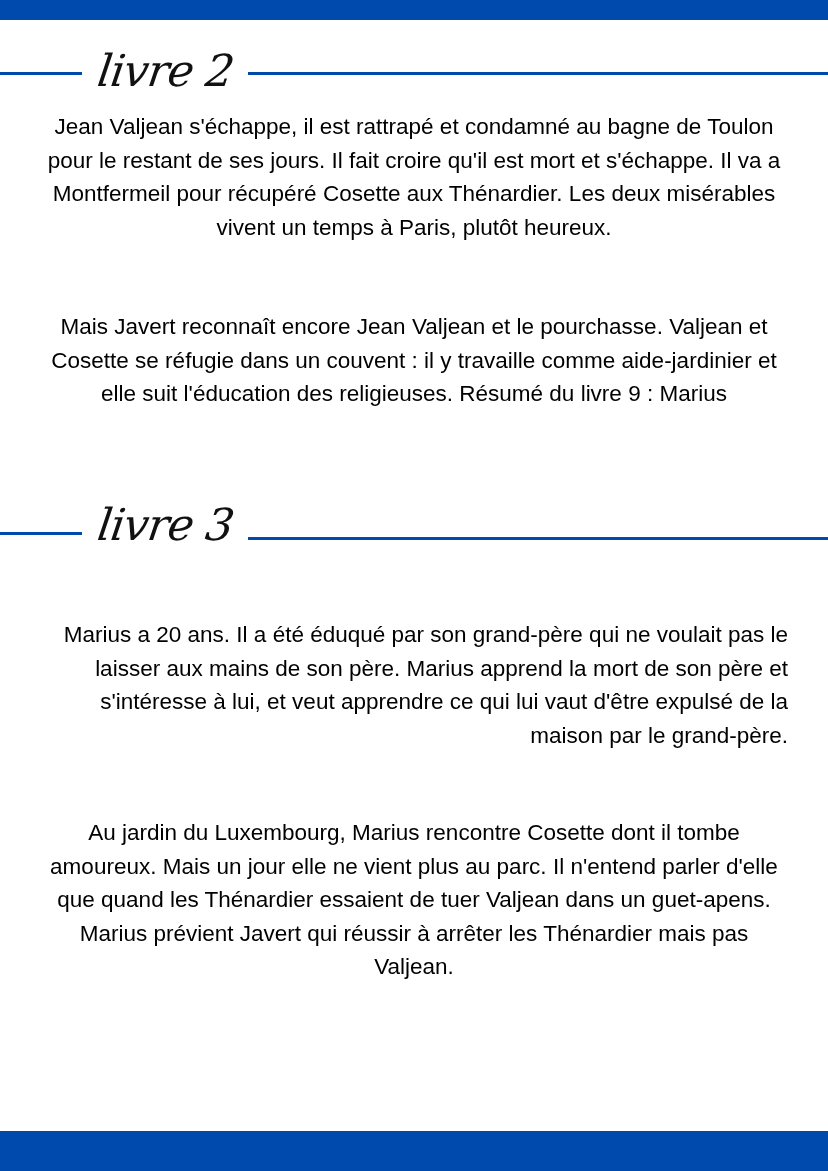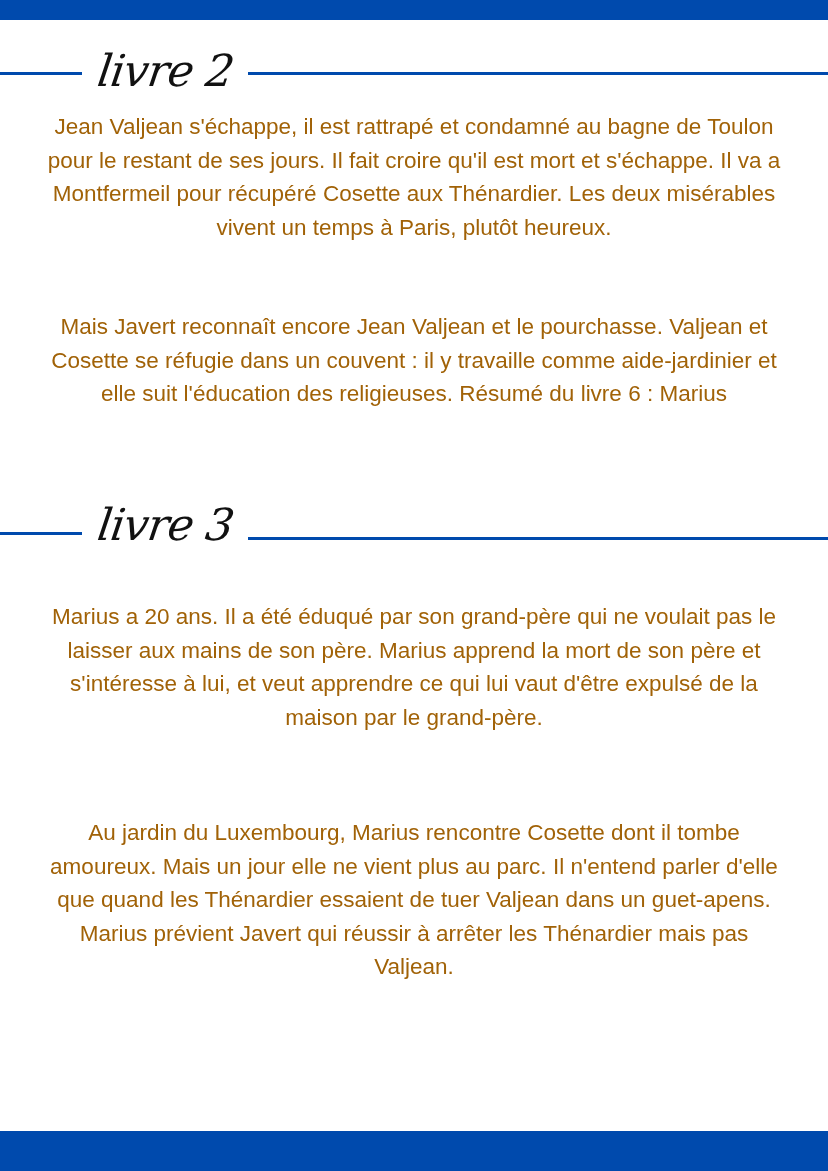--- a/index.html
+++ b/index.html
@@ -12,35 +12,35 @@
     .bar-top { top: 0; height: 20px; }
     .bar-bottom { top: 1131px; height: 40px; }
     .rule { position: absolute; height: 3px; background: #004aad; }
     .heading {
       position: absolute; font-family: "DejaVu Serif", serif; font-style: italic;
       font-size: 44px; line-height: 50px; color: #111; letter-spacing: -1px;
       transform: skewX(-8deg);
     }
     .para {
       position: absolute; left: 40px; width: 748px; text-align: center;
-      font-size: 22.5px; line-height: 33.5px; color: #a16207; margin: 0;
+      font-size: 22.5px; line-height: 33.5px; color: #000000; margin: 0;
     }
   </style>
 </head>
 <body>
 
 <div class="bar bar-top"></div>
 
 <div class="rule" style="left:0; top:72px; width:82px;"></div>
 <div class="heading" style="left:98px; top:46px;">livre 2</div>
 <div class="rule" style="left:248px; top:72px; width:580px;"></div>
 
 <p class="para" style="top:110px;">Jean Valjean s'échappe, il est rattrapé et condamné au bagne de Toulon pour le restant de ses jours. Il fait croire qu'il est mort et s'échappe. Il va a Montfermeil pour récupéré Cosette aux Thénardier. Les deux misérables vivent un temps à Paris, plutôt heureux.</p>
-<p class="para" style="top:310px;">Mais Javert reconnaît encore Jean Valjean et le pourchasse. Valjean et Cosette se réfugie dans un couvent : il y travaille comme aide-jardinier et elle suit l'éducation des religieuses. Résumé du livre 6 : Marius</p>
+<p class="para" style="top:310px;">Mais Javert reconnaît encore Jean Valjean et le pourchasse. Valjean et Cosette se réfugie dans un couvent : il y travaille comme aide-jardinier et elle suit l'éducation des religieuses. Résumé du livre 9 : Marius</p>
 
 <div class="rule" style="left:0; top:532px; width:82px;"></div>
 <div class="heading" style="left:98px; top:500px;">livre 3</div>
 <div class="rule" style="left:248px; top:537px; width:580px;"></div>
 
-<p class="para" style="top:600px;">Marius a 20 ans. Il a été éduqué par son grand-père qui ne voulait pas le laisser aux mains de son père. Marius apprend la mort de son père et s'intéresse à lui, et veut apprendre ce qui lui vaut d'être expulsé de la maison par le grand-père.</p>
+<p class="para" style="top:618px;text-align:right;">Marius a 20 ans. Il a été éduqué par son grand-père qui ne voulait pas le laisser aux mains de son père. Marius apprend la mort de son père et s'intéresse à lui, et veut apprendre ce qui lui vaut d'être expulsé de la maison par le grand-père.</p>
 <p class="para" style="top:816px;">Au jardin du Luxembourg, Marius rencontre Cosette dont il tombe amoureux. Mais un jour elle ne vient plus au parc. Il n'entend parler d'elle que quand les Thénardier essaient de tuer Valjean dans un guet-apens. Marius prévient Javert qui réussir à arrêter les Thénardier mais pas Valjean.</p>
 
 <div class="bar bar-bottom"></div>
 
 </body></html>

